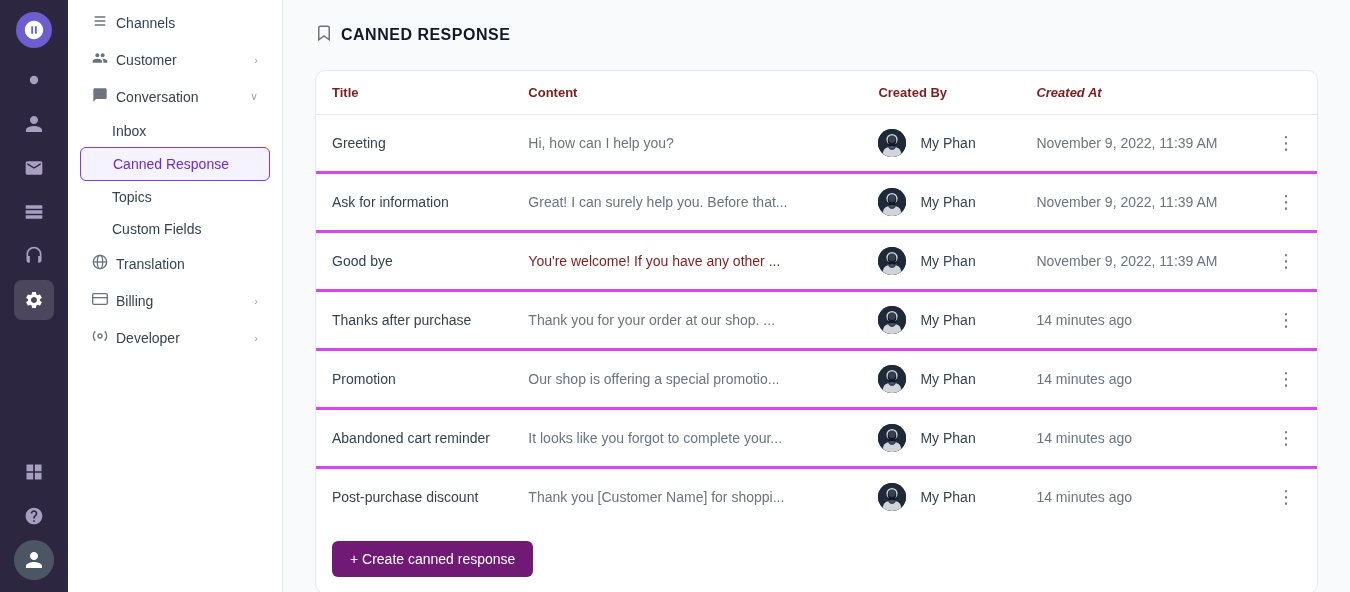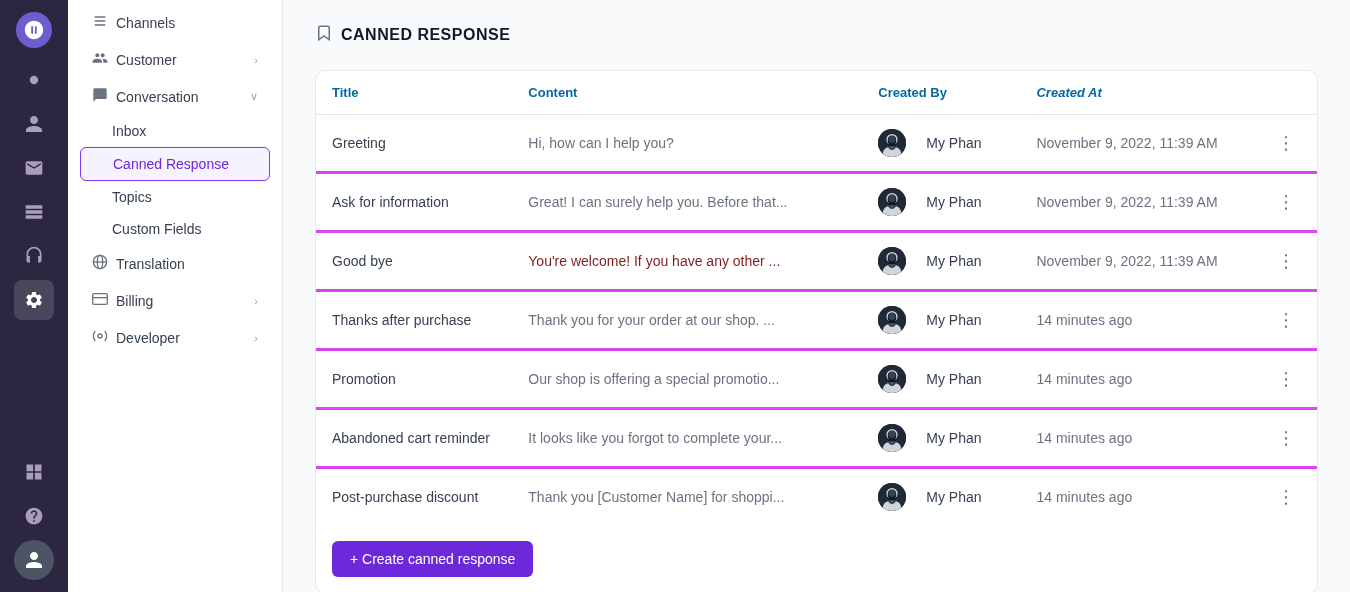--- a/index.html
+++ b/index.html
@@ -104,21 +104,21 @@
       border-collapse: collapse;
     }
     thead tr {
       border-bottom: 1px solid #e5e7eb;
     }
     thead th {
       text-align: left;
       padding: 14px 16px;
       font-size: 13px;
       font-weight: 600;
-      color: #0369a1;
+      color: #7f1d1d;
     }
     tbody tr {
       border-bottom: 3px solid #d946ef;
     }
     tbody tr:last-child { border-bottom: none; }
     tbody td {
       padding: 14px 16px;
       font-size: 14px;
       color: #374151;
     }
@@ -126,31 +126,31 @@
       width: 28px; height: 28px;
       border-radius: 50%;
       background: #1f2937;
       display: inline-flex; align-items: center; justify-content: center;
       overflow: hidden;
       vertical-align: middle;
       margin-right: 6px;
     }
     .avatar svg { width: 28px; height: 28px; }
     .created-by-cell {
-      display: flex; align-items: center; gap: 14px;
+      display: flex; align-items: center; gap: 8px;
     }
     .more-btn {
       background: none; border: none; cursor: pointer;
       font-size: 18px; color: #6b7280;
       padding: 2px 6px;
       border-radius: 4px;
     }
     .create-btn {
       display: inline-flex; align-items: center; gap: 6px;
-      background: #6d28d9;
+      background: #701a75;
       color: #fff;
       border: none;
       border-radius: 6px;
       padding: 10px 18px;
       font-size: 14px;
       font-weight: 500;
       cursor: pointer;
       margin: 16px;
     }
 

